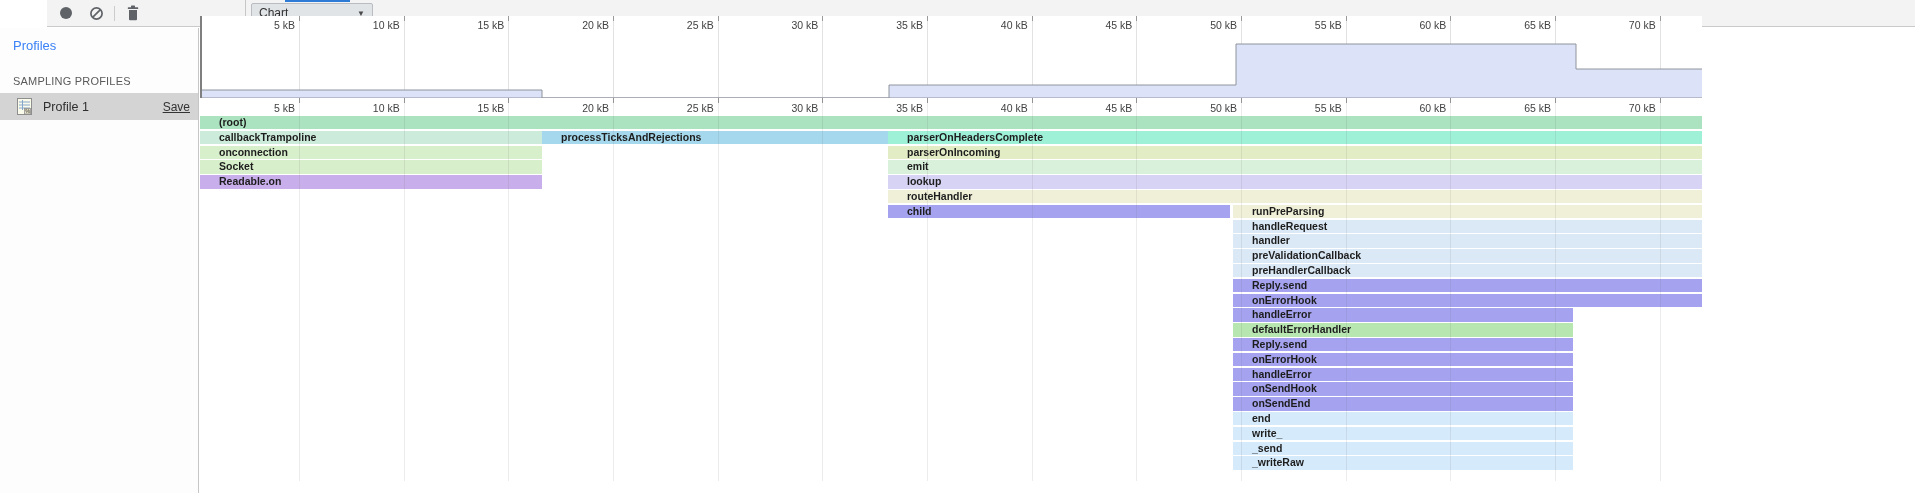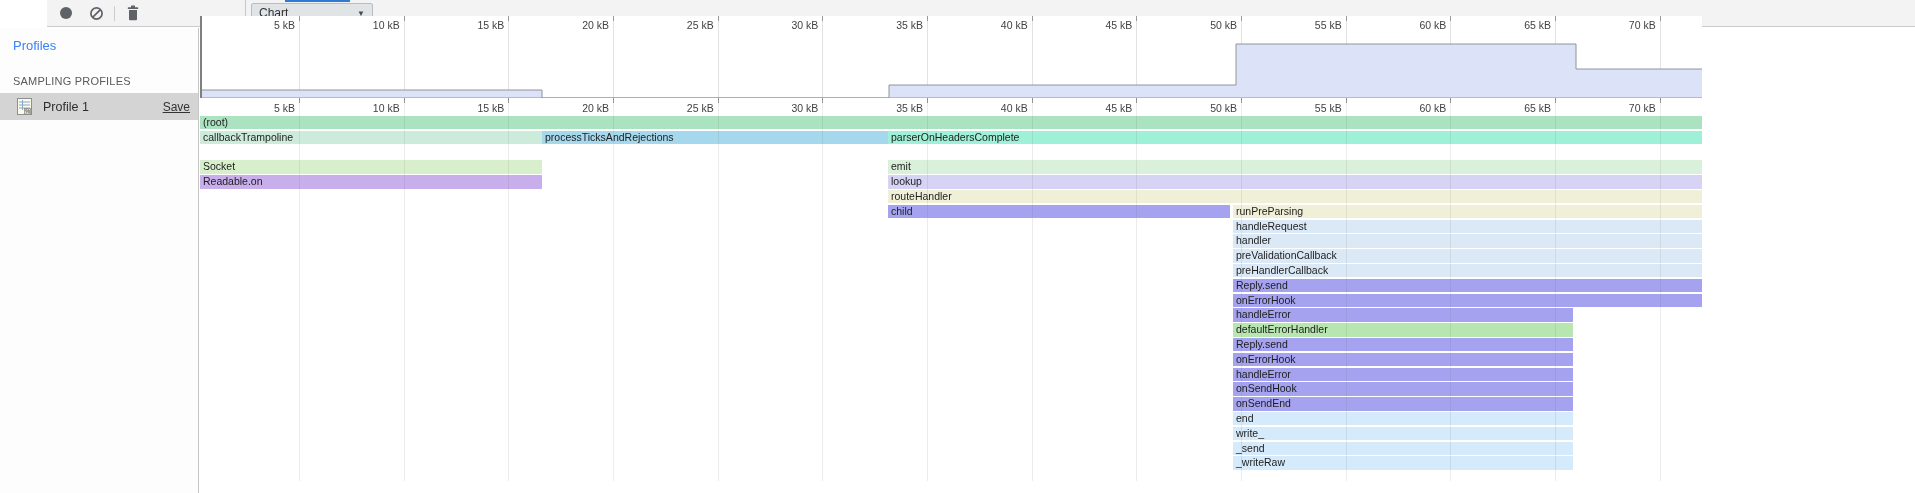--- a/index.html
+++ b/index.html
@@ -32,21 +32,21 @@
   #chart { position:absolute; left:200px; top:16px; width:1502px; height:465px; background:#fff; overflow:hidden; }
   #overview { position:absolute; left:0; top:0; width:1715px; height:82px; cursor:ew-resize; }
   #overview svg { position:absolute; left:0; top:0; }
   .grid-line { position:absolute; top:0; width:1px; background:#e2e2e2; }
   .tick { position:absolute; top:0; width:1px; height:5px; background:#9a9a9a; }
   .ruler-label { position:absolute; font-size:10.5px; color:#424242; white-space:nowrap; }
   #ov-handle { position:absolute; left:0; top:0; width:2px; height:82px; background:#7f7f7f; z-index:5; cursor:ew-resize; }
 
   #main-ruler { position:absolute; left:0; top:82px; width:1715px; height:18px; background:#fff; }
   #rows { position:absolute; left:0; top:100px; width:1715px; height:365px; }
-  .frame { position:absolute; height:13.4px; overflow:hidden; white-space:nowrap; font-size:10.5px; line-height:13.5px; color:#1d1d1d; padding-left:3px; cursor:pointer; }
+  .frame { position:absolute; height:13.4px; overflow:hidden; white-space:nowrap; font-size:10.5px; line-height:13.5px; color:#1d1d1d; padding-left:19px; cursor:pointer;font-weight:bold; }
   .frame.dots { background-image:repeating-linear-gradient(90deg, transparent 0 19.9px, rgba(255,255,255,.55) 19.9px 20.9px); }
   #chart-grid-overlay { position:absolute; left:0; top:82px; width:1715px; height:383px; pointer-events:none; z-index:6; }
   #chart-grid-overlay .grid-line { background:rgba(110,110,110,.13); }
 </style>
 </head>
 <body>
 
 <div id="app">
 
   <div id="tab-underline"></div>
@@ -188,20 +188,22 @@
         <div class="tick" style="left: 1564.32px;"></div>
         <div class="ruler-label" style="top: 4px; left: 1500.32px; width: 60px; text-align: right;">75 kB</div>
         <div class="tick" style="left: 1668.99px;"></div>
         <div class="ruler-label" style="top: 4px; left: 1604.99px; width: 60px; text-align: right;">80 kB</div>
       </div>
     <div id="rows">
         <div class="frame" title="(root)" style="left: 0px; top: 0px; width: 1715px; background: rgb(171, 226, 191);">(root)</div>
         <div class="frame" title="callbackTrampoline" style="left: 0px; top: 14.8px; width: 342px; background: rgb(205, 235, 219);">callbackTrampoline</div>
         <div class="frame" title="processTicksAndRejections" style="left: 342px; top: 14.8px; width: 346px; background: rgb(165, 216, 236);">processTicksAndRejections</div>
         <div class="frame" title="parserOnHeadersComplete" style="left: 688px; top: 14.8px; width: 1027px; background: rgb(158, 240, 215);">parserOnHeadersComplete</div>
+        <div class="frame" title="onconnection" style="left: 0px; top: 29.6px; width: 342px; background: rgb(216, 239, 204);">onconnection</div>
+        <div class="frame" title="parserOnIncoming" style="left: 688px; top: 29.6px; width: 1027px; background: rgb(227, 237, 197);">parserOnIncoming</div>
         <div class="frame" title="Socket" style="left: 0px; top: 44.4px; width: 342px; background: rgb(216, 239, 204);">Socket</div>
         <div class="frame" title="emit" style="left: 688px; top: 44.4px; width: 1027px; background: rgb(217, 240, 218);">emit</div>
         <div class="frame" title="Readable.on" style="left: 0px; top: 59.2px; width: 342px; background: rgb(200, 174, 234);">Readable.on</div>
         <div class="frame" title="lookup" style="left: 688px; top: 59.2px; width: 1027px; background: rgb(215, 211, 244);">lookup</div>
         <div class="frame" title="routeHandler" style="left: 688px; top: 74px; width: 1027px; background: rgb(240, 240, 216);">routeHandler</div>
         <div class="frame dots" title="child" style="left: 688px; top: 88.8px; width: 342px; background: rgb(165, 163, 240);">child</div>
         <div class="frame" title="runPreParsing" style="left: 1033px; top: 88.8px; width: 682px; background: rgb(240, 240, 216);">runPreParsing</div>
         <div class="frame" title="handleRequest" style="left: 1033px; top: 103.6px; width: 682px; background: rgb(219, 232, 246);">handleRequest</div>
         <div class="frame" title="handler" style="left: 1033px; top: 118.4px; width: 682px; background: rgb(219, 232, 246);">handler</div>
         <div class="frame" title="preHandlerCallback" style="left: 1033px; top: 148px; width: 682px; background: rgb(219, 232, 246);">preHandlerCallback</div>

